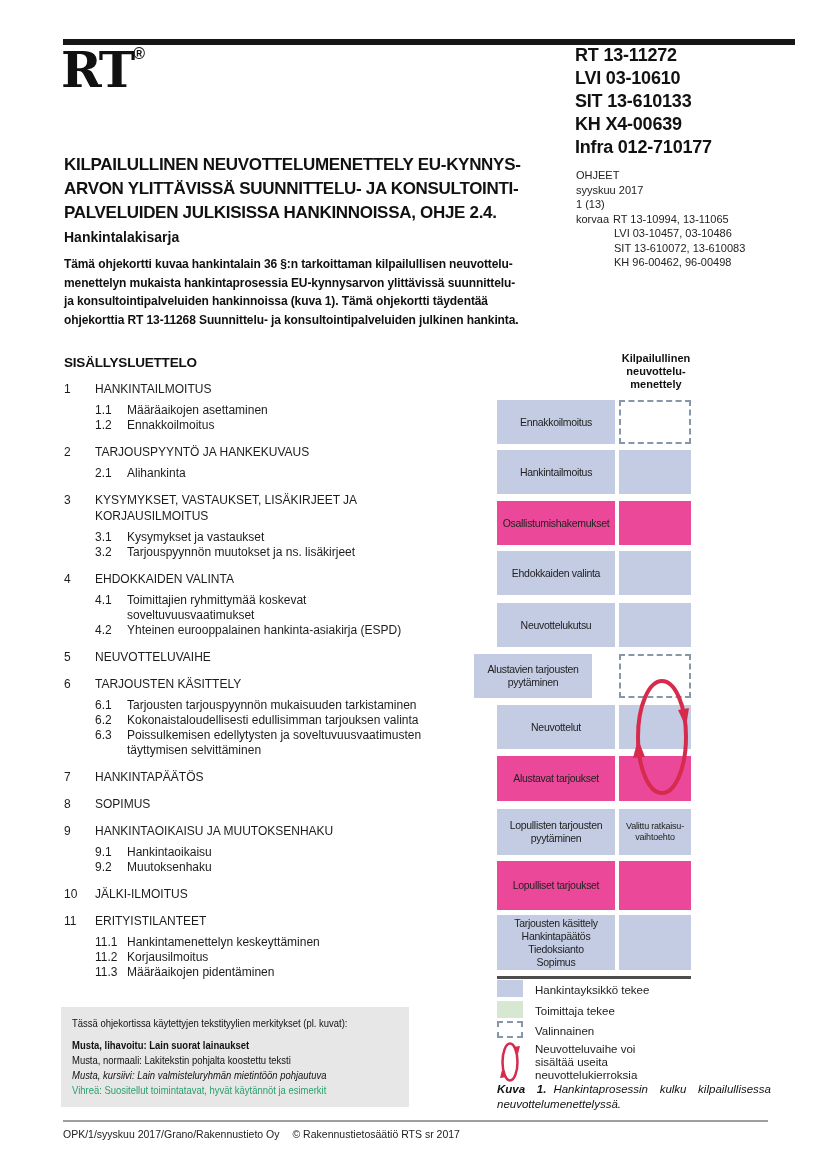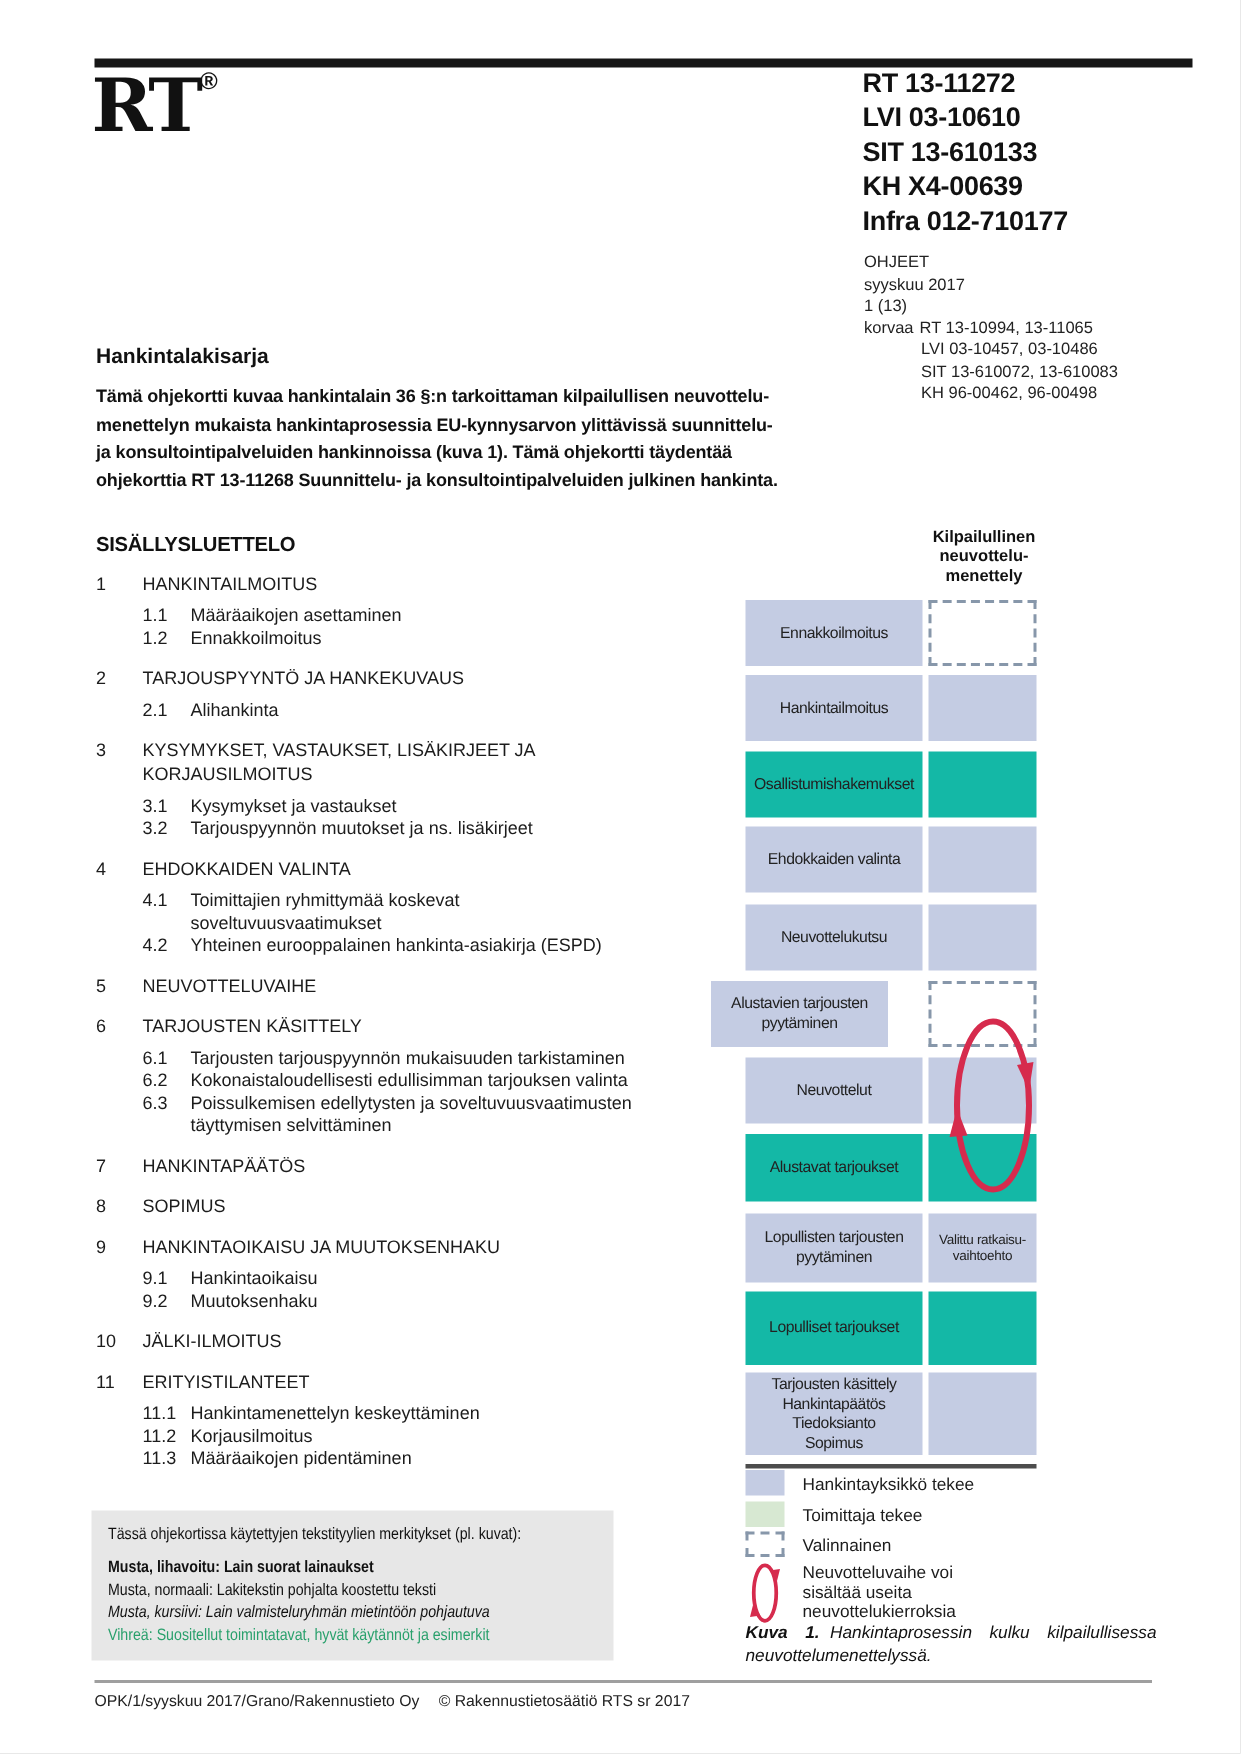--- a/index.html
+++ b/index.html
@@ -37,21 +37,21 @@
   .toc-sub-num { width:32px; flex-shrink:0; }
   .toc-sub-label { white-space:pre-line; }
   
   .flow-header { position:absolute; left:600px; top:352px; width:112px; text-align:center; font-size:11px; font-weight:bold; line-height:13px; white-space:pre-line; color:#111; }
   .fbox {
     position:absolute; display:flex; align-items:center; justify-content:center;
     text-align:center; font-size:10.5px; line-height:13px; letter-spacing:-0.3px;
     color:#222; white-space:pre-line; padding:2px 1px;
   }
   .fbox.unit { background:#c4cce3; }
-  .fbox.supplier { background:#14b8a6; }
+  .fbox.supplier { background:#ec4899; }
   .fbox.optional { background:#ffffff; border:2px dashed #8797aa; }
   .fbox.fsmall { font-size:9px; line-height:11px; letter-spacing:-0.2px; }
   .loop-svg { position:absolute; left:630px; top:674px; z-index:5; }
   .flow-sep { position:absolute; left:497px; top:976px; width:194px; height:3px; background:#4d4d4d; }
   .legend-row { position:absolute; left:497px; display:flex; align-items:flex-end; font-size:11.5px; line-height:13px; color:#1c1c1c; }
   .legend-label { margin-left:12px; white-space:pre-line; }
   .swatch { width:26px; height:17px; flex-shrink:0; display:inline-block; }
   .swatch.unit { background:#c4cce3; }
   .swatch.supplier { background:#d7e8d2; }
   .swatch.optional { background:#fff; border:2px dashed #8797aa; }
@@ -82,20 +82,25 @@
   <div class="rt-logo"><span>RT</span><span class="rt-reg">®</span></div>
 
   <div class="codes">
     <div>RT 13-11272</div>
     <div>LVI 03-10610</div>
     <div>SIT 13-610133</div>
     <div>KH X4-00639</div>
     <div>Infra 012-710177</div>
   </div>
 
+  <div class="title">
+    <div>KILPAILULLINEN NEUVOTTELUMENETTELY EU-KYNNYS-</div>
+    <div>ARVON YLITTÄVISSÄ SUUNNITTELU- JA KONSULTOINTI-</div>
+    <div>PALVELUIDEN JULKISISSA HANKINNOISSA, OHJE 2.4.</div>
+  </div>
   <div class="subtitle">Hankintalakisarja</div>
 
   <div class="meta">
     <div>OHJEET</div>
     <div>syyskuu 2017</div>
     <div>1 (13)</div>
     <div><span class="replaces-prefix">korvaa</span><span>RT 13-10994, 13-11065</span></div>
     <div class="indent">LVI 03-10457, 03-10486</div>
     <div class="indent">SIT 13-610072, 13-610083</div>
     <div class="indent">KH 96-00462, 96-00498</div>

